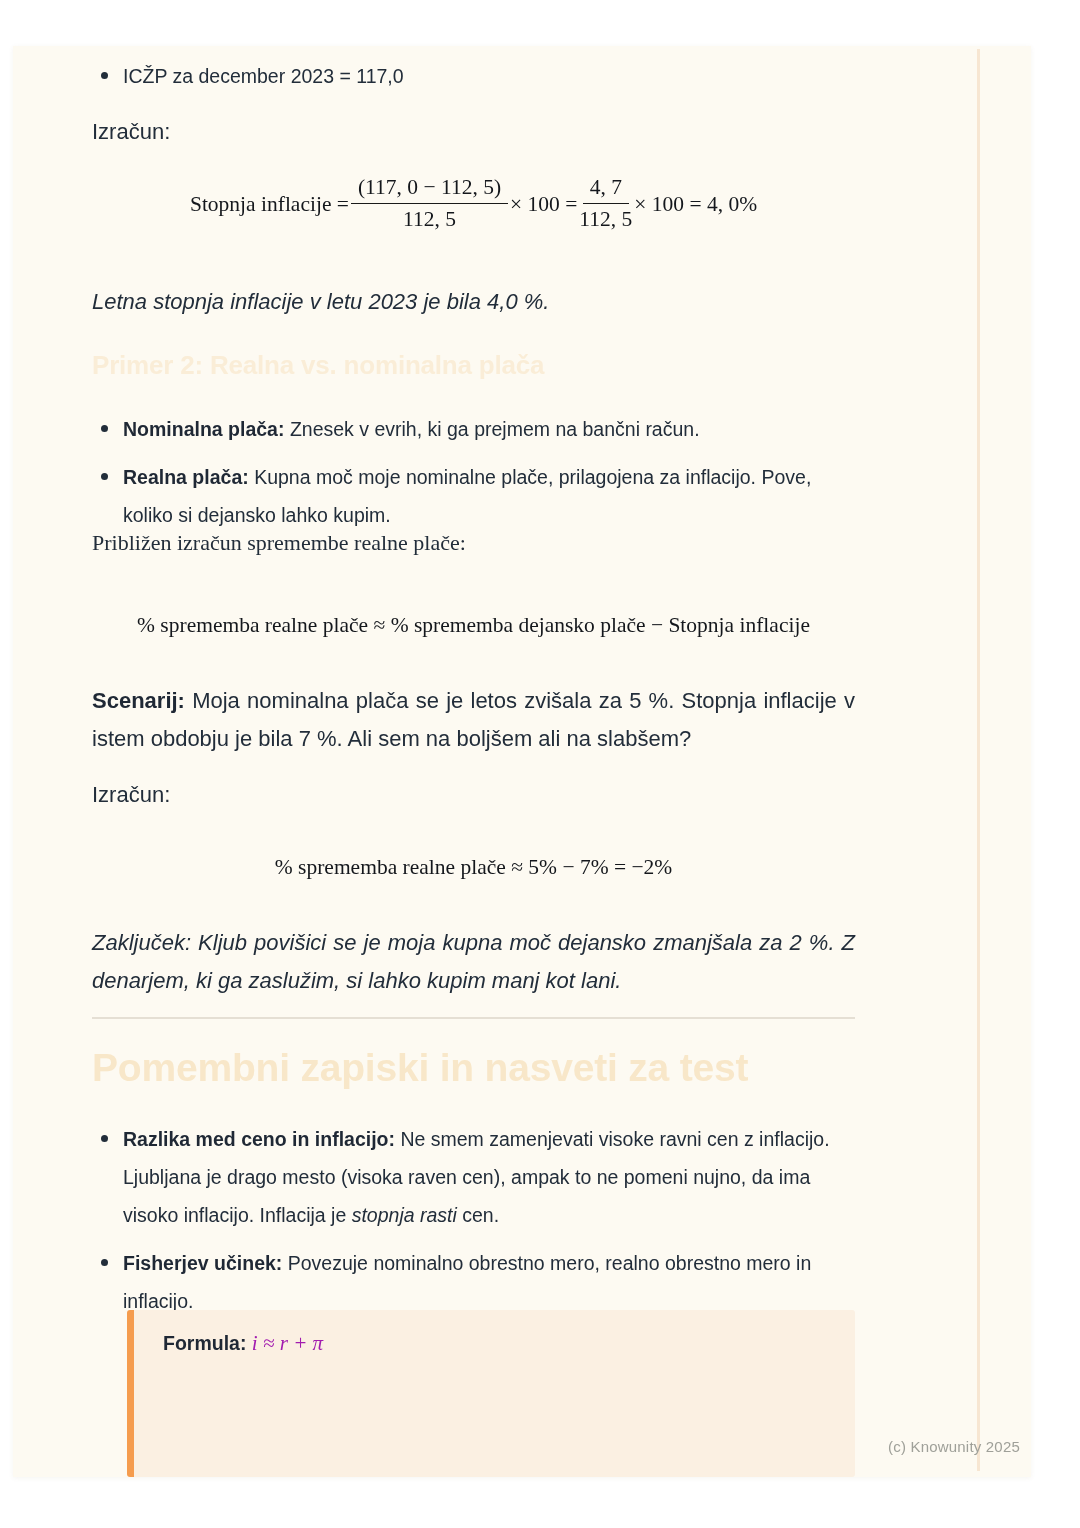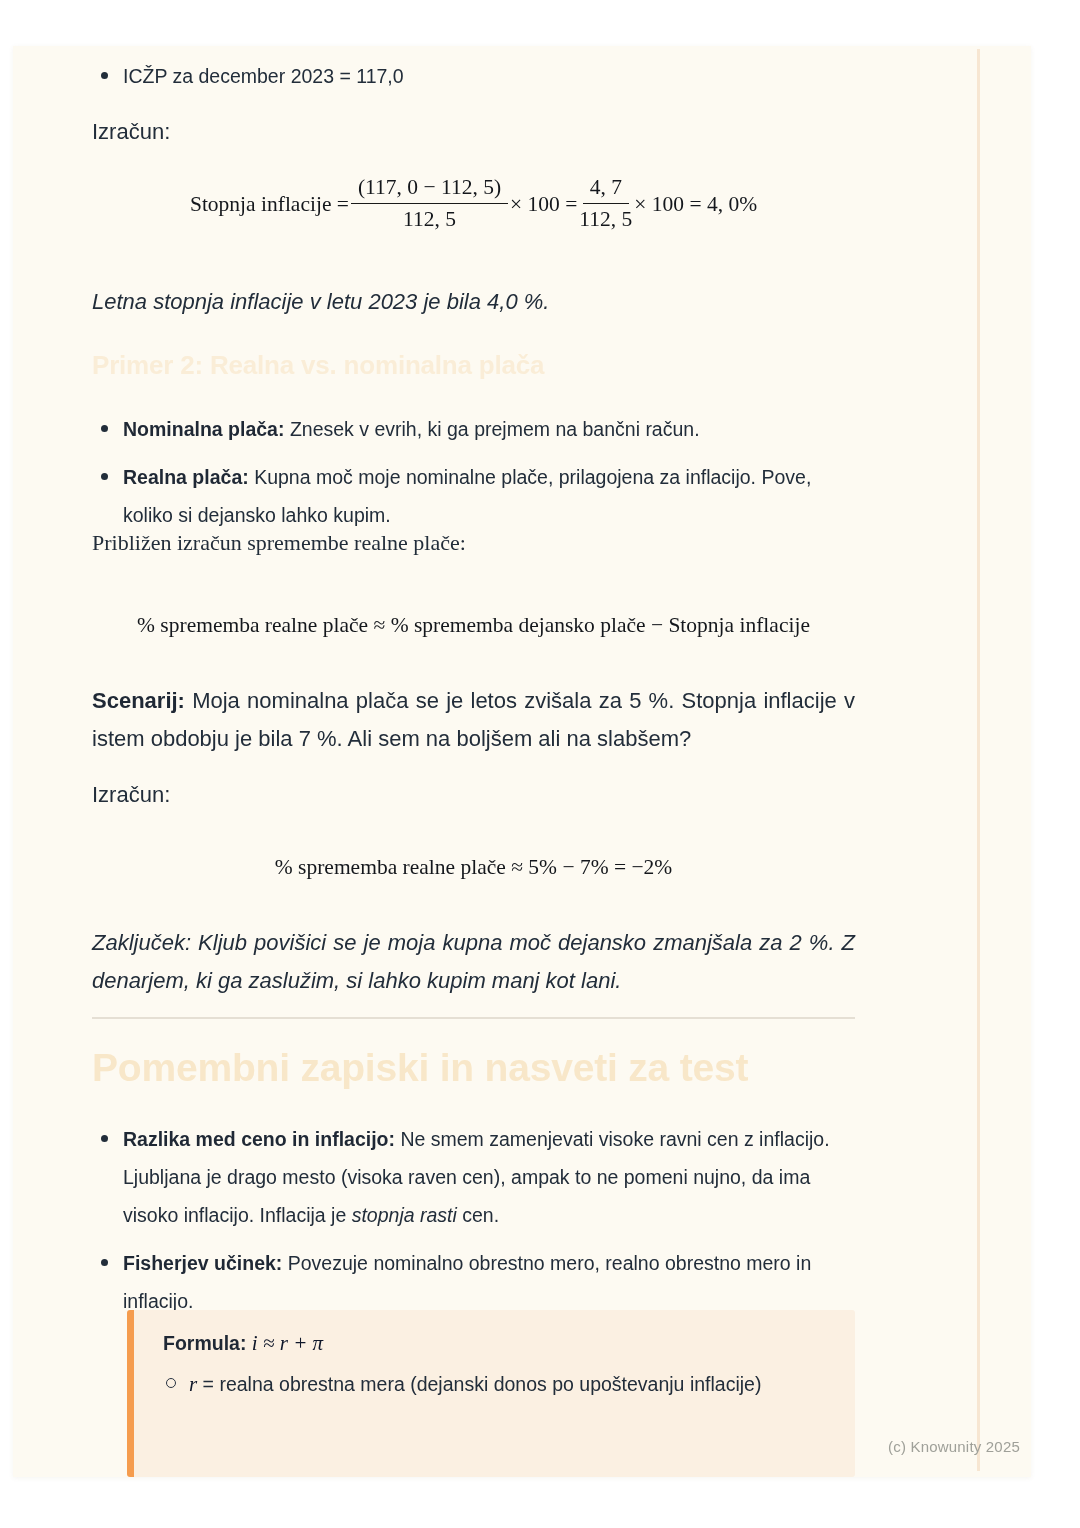--- a/index.html
+++ b/index.html
@@ -42,21 +42,21 @@
   .divider { position:absolute; left:79px; top:971px; width:763px; height:2px; background:#E5DFD4; }
 
   
   .callout {
     position:absolute; left:114px; top:1264px; width:728px; height:167px;
     box-sizing:border-box; background:#FBF0E2;
     border-left:7px solid #F59C4E; border-radius:3px;
     padding:20px 20px 0 29px;
   }
   .callout-head { font-size:19.5px; line-height:26px; }
-  .mvar { font-family:"Liberation Serif","DejaVu Serif",serif; font-style:italic; font-size:21px; color:#0f172a; }
+  .mvar { font-family:"Liberation Serif","DejaVu Serif",serif; font-style:italic; font-size:21px; color:#a21caf; }
   .citem { display:flex; margin-top:13px; }
   .circ { flex:none; width:8px; height:8px; border:1.9px solid #2a3442; border-radius:50%; background:transparent; margin:9px 13px 0 3px; }
   .ctext { font-size:19.5px; line-height:31px; max-width:590px; }
 
   .copyright { position:absolute; left:875px; top:1392px; font-size:15px; color:#9FA099; letter-spacing:0.2px; }
 </style>
 </head>
 <body>
 
 <div class="doc">
@@ -126,21 +126,17 @@
       <span class="dot"></span>
       <div class="ltext"><b>Fisherjev učinek:</b><span> Povezuje nominalno obrestno mero, realno obrestno mero in inflacijo.</span></div>
     </div>
   </div>
 
   <div class="callout">
     <div class="callout-head">
       <b>Formula:</b>
       <span class="mvar">i ≈ r + π</span>
     </div>
-    <div class="citem">
-      <span class="circ"></span>
-      <div class="ctext"><span class="mvar">r</span><span> = realna obrestna mera (dejanski donos po upoštevanju inflacije)</span></div>
-    </div>
   </div>
 
   <div class="copyright">(c) Knowunity 2025</div>
 
 </div>
 
 </body></html>

